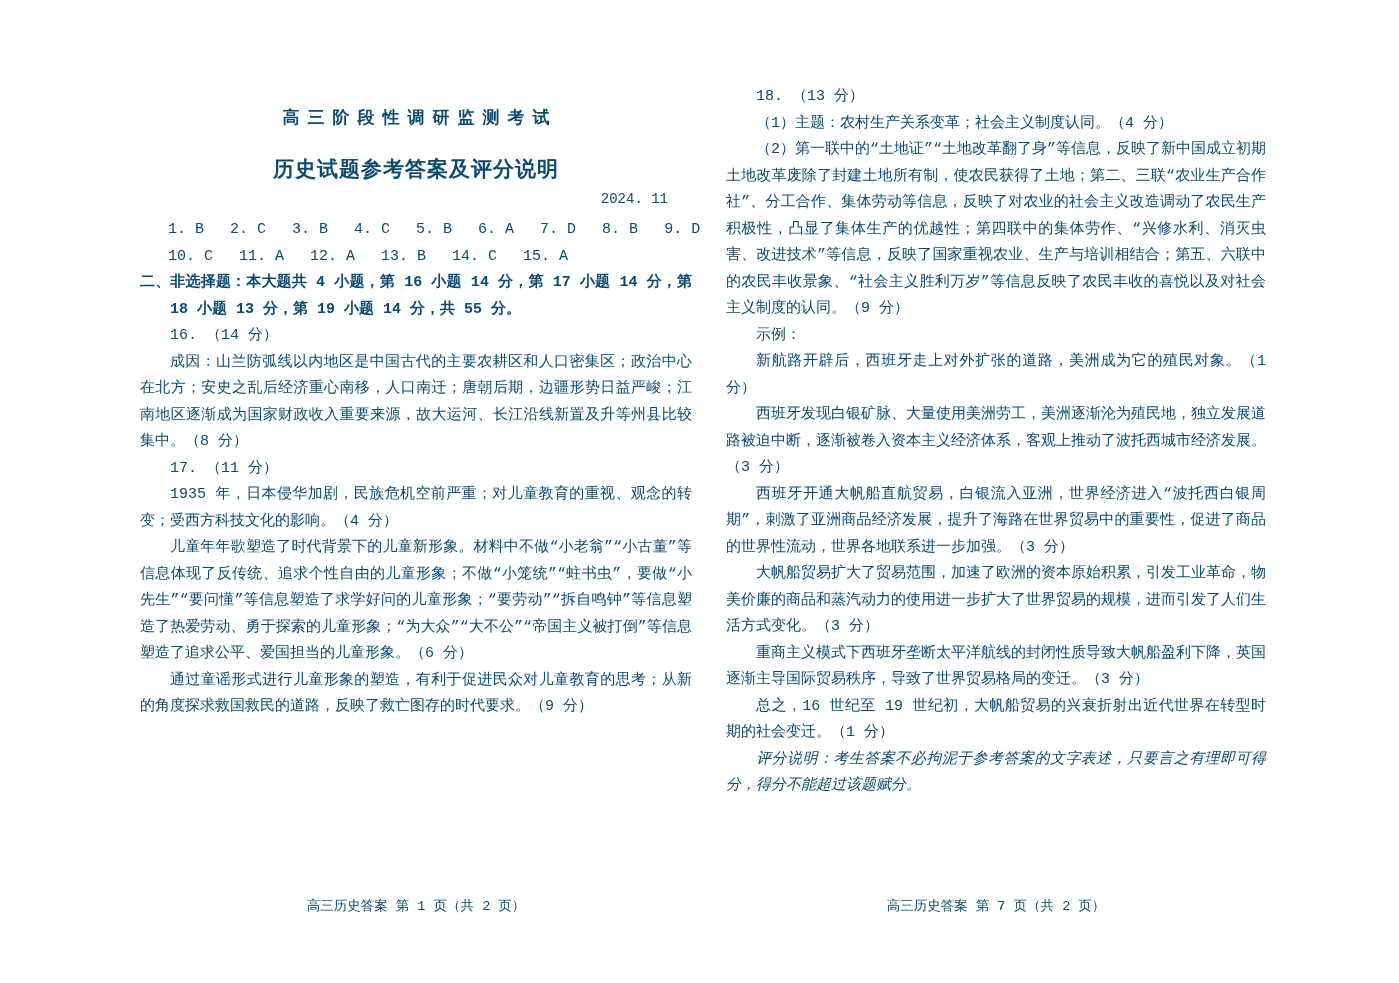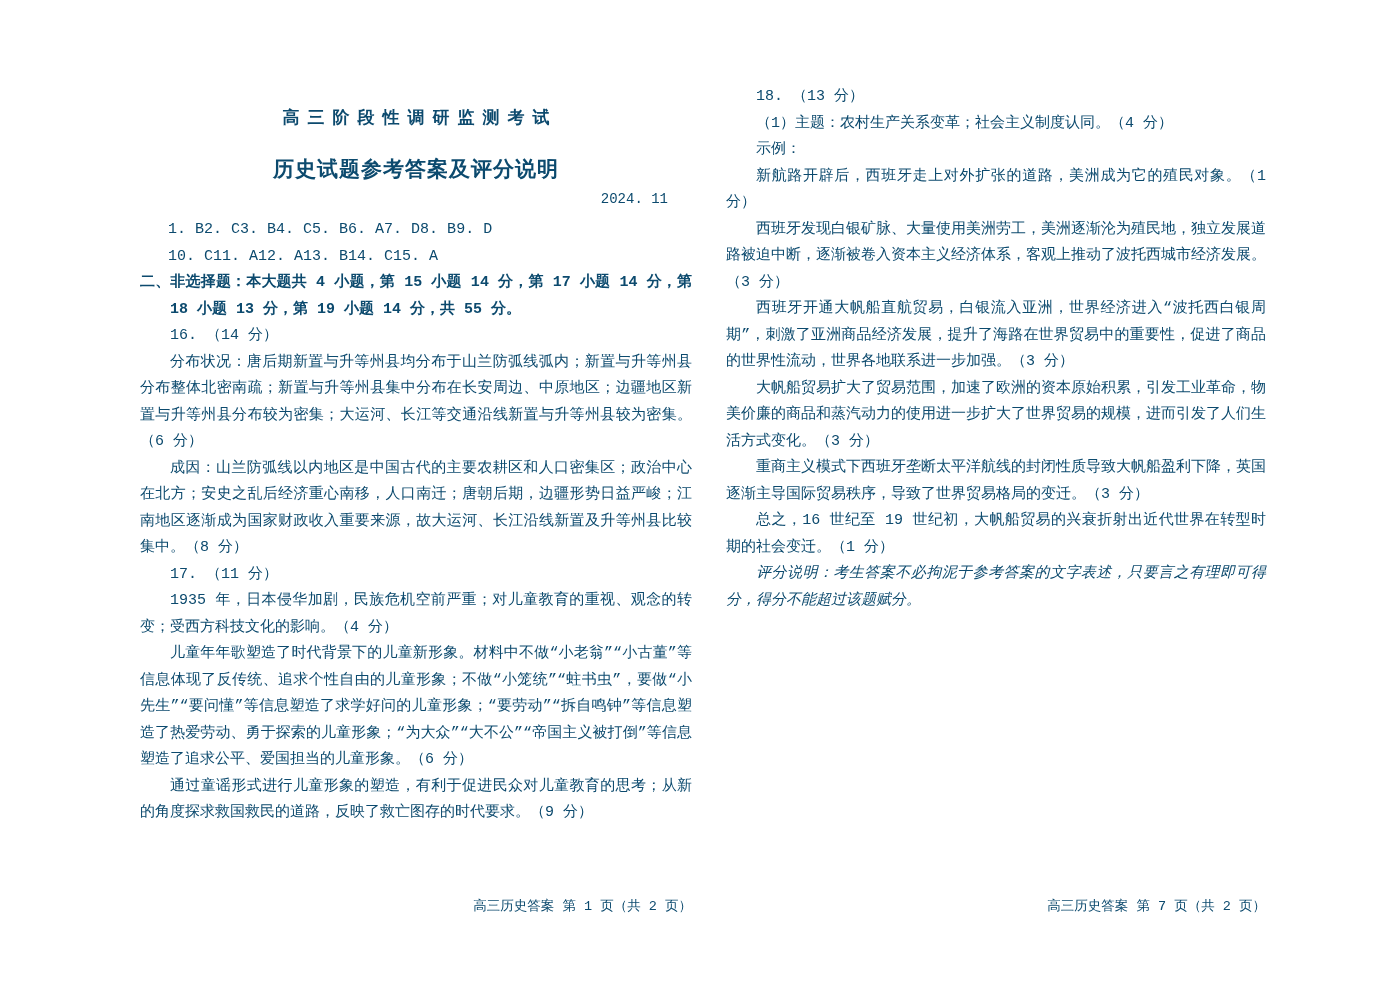--- a/index.html
+++ b/index.html
@@ -34,28 +34,28 @@
     text-align:justify;
   }
   .para.bold-hang{
     font-weight:bold;
     padding-left:2em;text-indent:-2em;
   }
   .para.q{text-indent:2em;}
   .para.body{text-indent:2em;}
   .para.note{text-indent:2em;font-style:italic;}
   .para.answers{
-    display:flex;
+    display:flex;gap:26px;
     margin-left:28px;
     text-align:left;
   }
   .para.answers span{white-space:nowrap;}
   .footer{
     position:absolute;top:897px;
-    font-size:13.5px;text-align:right;
+    font-size:13.5px;text-align:center;
   }
   .footer-left{left:140px;width:552px;}
   .footer-right{left:726px;width:540px;}
 </style>
 </head>
 <body>
 
 <div class="sheet">
 
   <div class="col col-left">
@@ -75,35 +75,35 @@
           <span>9. D</span>
         </p>
         <p class="para answers">
           <span>10. C</span>
           <span>11. A</span>
           <span>12. A</span>
           <span>13. B</span>
           <span>14. C</span>
           <span>15. A</span>
         </p>
-        <p class="para bold-hang">二、非选择题：本大题共 4 小题，第 15 小题 14 分，第 17 小题 14 分，第 18 小题 13 分，第 19 小题 14 分，共 55 分。</p>
+        <p class="para bold-hang">二、非选择题：本大题共 4 小题，第 16 小题 14 分，第 17 小题 14 分，第 18 小题 13 分，第 19 小题 14 分，共 55 分。</p>
         <p class="para q">16. （14 分）</p>
-        <p class="para body">分布状况：唐后期新置与升等州县均分布于山兰防弧线弧内；新置与升等州县分布整体北密南疏；新置与升等州县集中分布在长安周边、中原地区；边疆地区新置与升等州县分布较为密集；大运河、长江等交通沿线新置与升等州县较为密集。（6 分）</p>
         <p class="para body">成因：山兰防弧线以内地区是中国古代的主要农耕区和人口密集区；政治中心在北方；安史之乱后经济重心南移，人口南迁；唐朝后期，边疆形势日益严峻；江南地区逐渐成为国家财政收入重要来源，故大运河、长江沿线新置及升等州县比较集中。（8 分）</p>
         <p class="para q">17. （11 分）</p>
         <p class="para body">1935 年，日本侵华加剧，民族危机空前严重；对儿童教育的重视、观念的转变；受西方科技文化的影响。（4 分）</p>
         <p class="para body">儿童年年歌塑造了时代背景下的儿童新形象。材料中不做“小老翁”“小古董”等信息体现了反传统、追求个性自由的儿童形象；不做“小笼统”“蛀书虫”，要做“小先生”“要问懂”等信息塑造了求学好问的儿童形象；“要劳动”“拆自鸣钟”等信息塑造了热爱劳动、勇于探索的儿童形象；“为大众”“大不公”“帝国主义被打倒”等信息塑造了追求公平、爱国担当的儿童形象。（6 分）</p>
         <p class="para body">通过童谣形式进行儿童形象的塑造，有利于促进民众对儿童教育的思考；从新的角度探求救国救民的道路，反映了救亡图存的时代要求。（9 分）</p>
       </div>
   </div>
 
   <div class="col col-right">
     <div class="paras">
         <p class="para q">18. （13 分）</p>
         <p class="para body">（1）主题：农村生产关系变革；社会主义制度认同。（4 分）</p>
+        <p class="para body">（2）第一联中的“土地证”“土地改革翻了身”等信息，反映了新中国成立初期土地改革废除了封建土地所有制，使农民获得了土地；第二、三联“农业生产合作社”、分工合作、集体劳动等信息，反映了对农业的社会主义改造调动了农民生产积极性，凸显了集体生产的优越性；第四联中的集体劳作、“兴修水利、消灭虫害、改进技术”等信息，反映了国家重视农业、生产与培训相结合；第五、六联中的农民丰收景象、“社会主义胜利万岁”等信息反映了农民丰收的喜悦以及对社会主义制度的认同。（9 分）</p>
         <p class="para q">示例：</p>
         <p class="para body">新航路开辟后，西班牙走上对外扩张的道路，美洲成为它的殖民对象。（1 分）</p>
         <p class="para body">西班牙发现白银矿脉、大量使用美洲劳工，美洲逐渐沦为殖民地，独立发展道路被迫中断，逐渐被卷入资本主义经济体系，客观上推动了波托西城市经济发展。（3 分）</p>
         <p class="para body">西班牙开通大帆船直航贸易，白银流入亚洲，世界经济进入“波托西白银周期”，刺激了亚洲商品经济发展，提升了海路在世界贸易中的重要性，促进了商品的世界性流动，世界各地联系进一步加强。（3 分）</p>
         <p class="para body">大帆船贸易扩大了贸易范围，加速了欧洲的资本原始积累，引发工业革命，物美价廉的商品和蒸汽动力的使用进一步扩大了世界贸易的规模，进而引发了人们生活方式变化。（3 分）</p>
         <p class="para body">重商主义模式下西班牙垄断太平洋航线的封闭性质导致大帆船盈利下降，英国逐渐主导国际贸易秩序，导致了世界贸易格局的变迁。（3 分）</p>
         <p class="para body">总之，16 世纪至 19 世纪初，大帆船贸易的兴衰折射出近代世界在转型时期的社会变迁。（1 分）</p>
         <p class="para note">评分说明：考生答案不必拘泥于参考答案的文字表述，只要言之有理即可得分，得分不能超过该题赋分。</p>
       </div>
   </div>

